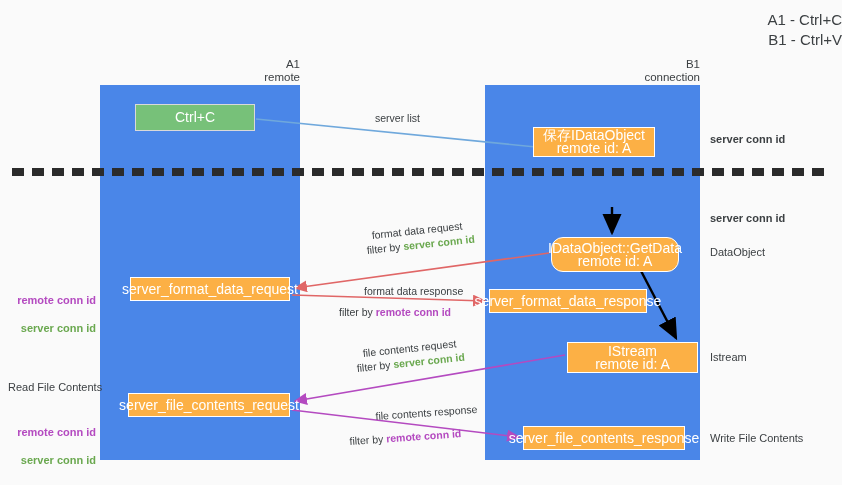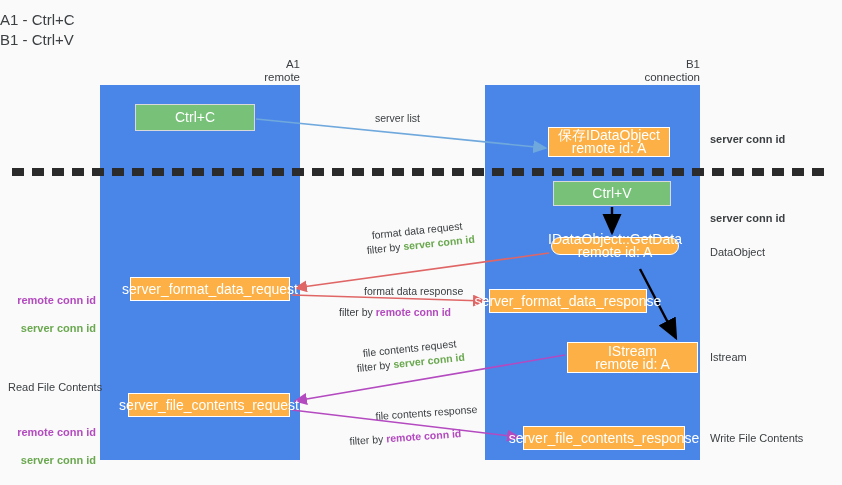--- a/index.html
+++ b/index.html
@@ -17,21 +17,21 @@
   #stage {
     position: absolute;
     inset: 0;
     background: #fafafa;
   }
   .abs { position: absolute; }
 
   
   #title {
     left: 0; top: 10px; width: 842px;
-    text-align: left;
+    text-align: right;
     font-size: 15px;
     color: #3c4043;
     line-height: 20px;
     white-space: pre-line;
   }
 
   
   .col-head {
     text-align: right;
     font-size: 11.5px;
@@ -61,23 +61,23 @@
     line-height: 13px;
     text-align: center;
     white-space: pre-line;
     padding: 2px 4px;
   }
   .box.green { background: #77c179; border: 1px solid #d9d9d9; }
   .box.orange { background: #fbb champion; }
   .box.orange { background: #fcb045; border: 1px solid #ffffff; }
 
   #box-ctrlc   { left: 135px; top: 104px; width: 120px; height: 27px; }
-  #box-save    { left: 548px; top: 127px; width: 122px; height: 30px; }
+  #box-save    { left: 533px; top: 127px; width: 122px; height: 30px; }
   #box-ctrlv   { left: 553px; top: 181px; width: 118px; height: 25px; }
-  #box-getdata { left: 551px; top: 237px; width: 128px; height: 18px; border-radius: 12px; }
+  #box-getdata { left: 551px; top: 237px; width: 128px; height: 35px; border-radius: 12px; }
   #box-sfdreq  { left: 130px; top: 277px; width: 160px; height: 24px; }
   #box-sfdres  { left: 489px; top: 289px; width: 158px; height: 24px; }
   #box-istream { left: 567px; top: 342px; width: 131px; height: 31px; }
   #box-sfcreq  { left: 128px; top: 393px; width: 162px; height: 24px; }
   #box-sfcres  { left: 523px; top: 426px; width: 162px; height: 24px; }
 
   
   #dash-line {
     left: 12px; top: 168px; width: 818px; height: 8px;
     background-image: linear-gradient(to right, #2b2b2b 0 12px, rgba(0,0,0,0) 12px 20px);
@@ -177,21 +177,20 @@
     <path d="M292,295 L485,301" stroke="#e06666" stroke-width="1.5" fill="none" marker-end="url(#ah-red)"></path>
 
     <path d="M565,355 L295,401" stroke="#b44ac0" stroke-width="1.5" fill="none" marker-end="url(#ah-purple)"></path>
 
     <path d="M292,410 L519,437" stroke="#b44ac0" stroke-width="1.5" fill="none" marker-end="url(#ah-purple)"></path>
   </svg>
 
   <div class="abs box green" id="box-ctrlc">Ctrl+C</div>
   <div class="abs box orange" id="box-save">保存IDataObject
 remote id: A</div>
-  <div class="abs box green" id="box-ctrlv">Ctrl+V</div>
   <div class="abs box orange" id="box-getdata">IDataObject::GetData
 remote id: A</div>
   <div class="abs box orange" id="box-sfdreq">server_format_data_request</div>
   <div class="abs box orange" id="box-sfdres">server_format_data_response</div>
   <div class="abs box orange" id="box-istream">IStream
 remote id: A</div>
   <div class="abs box orange" id="box-sfcreq">server_file_contents_request</div>
   <div class="abs box orange" id="box-sfcres">server_file_contents_response</div>
 
   <div class="abs" id="dash-line"></div>

